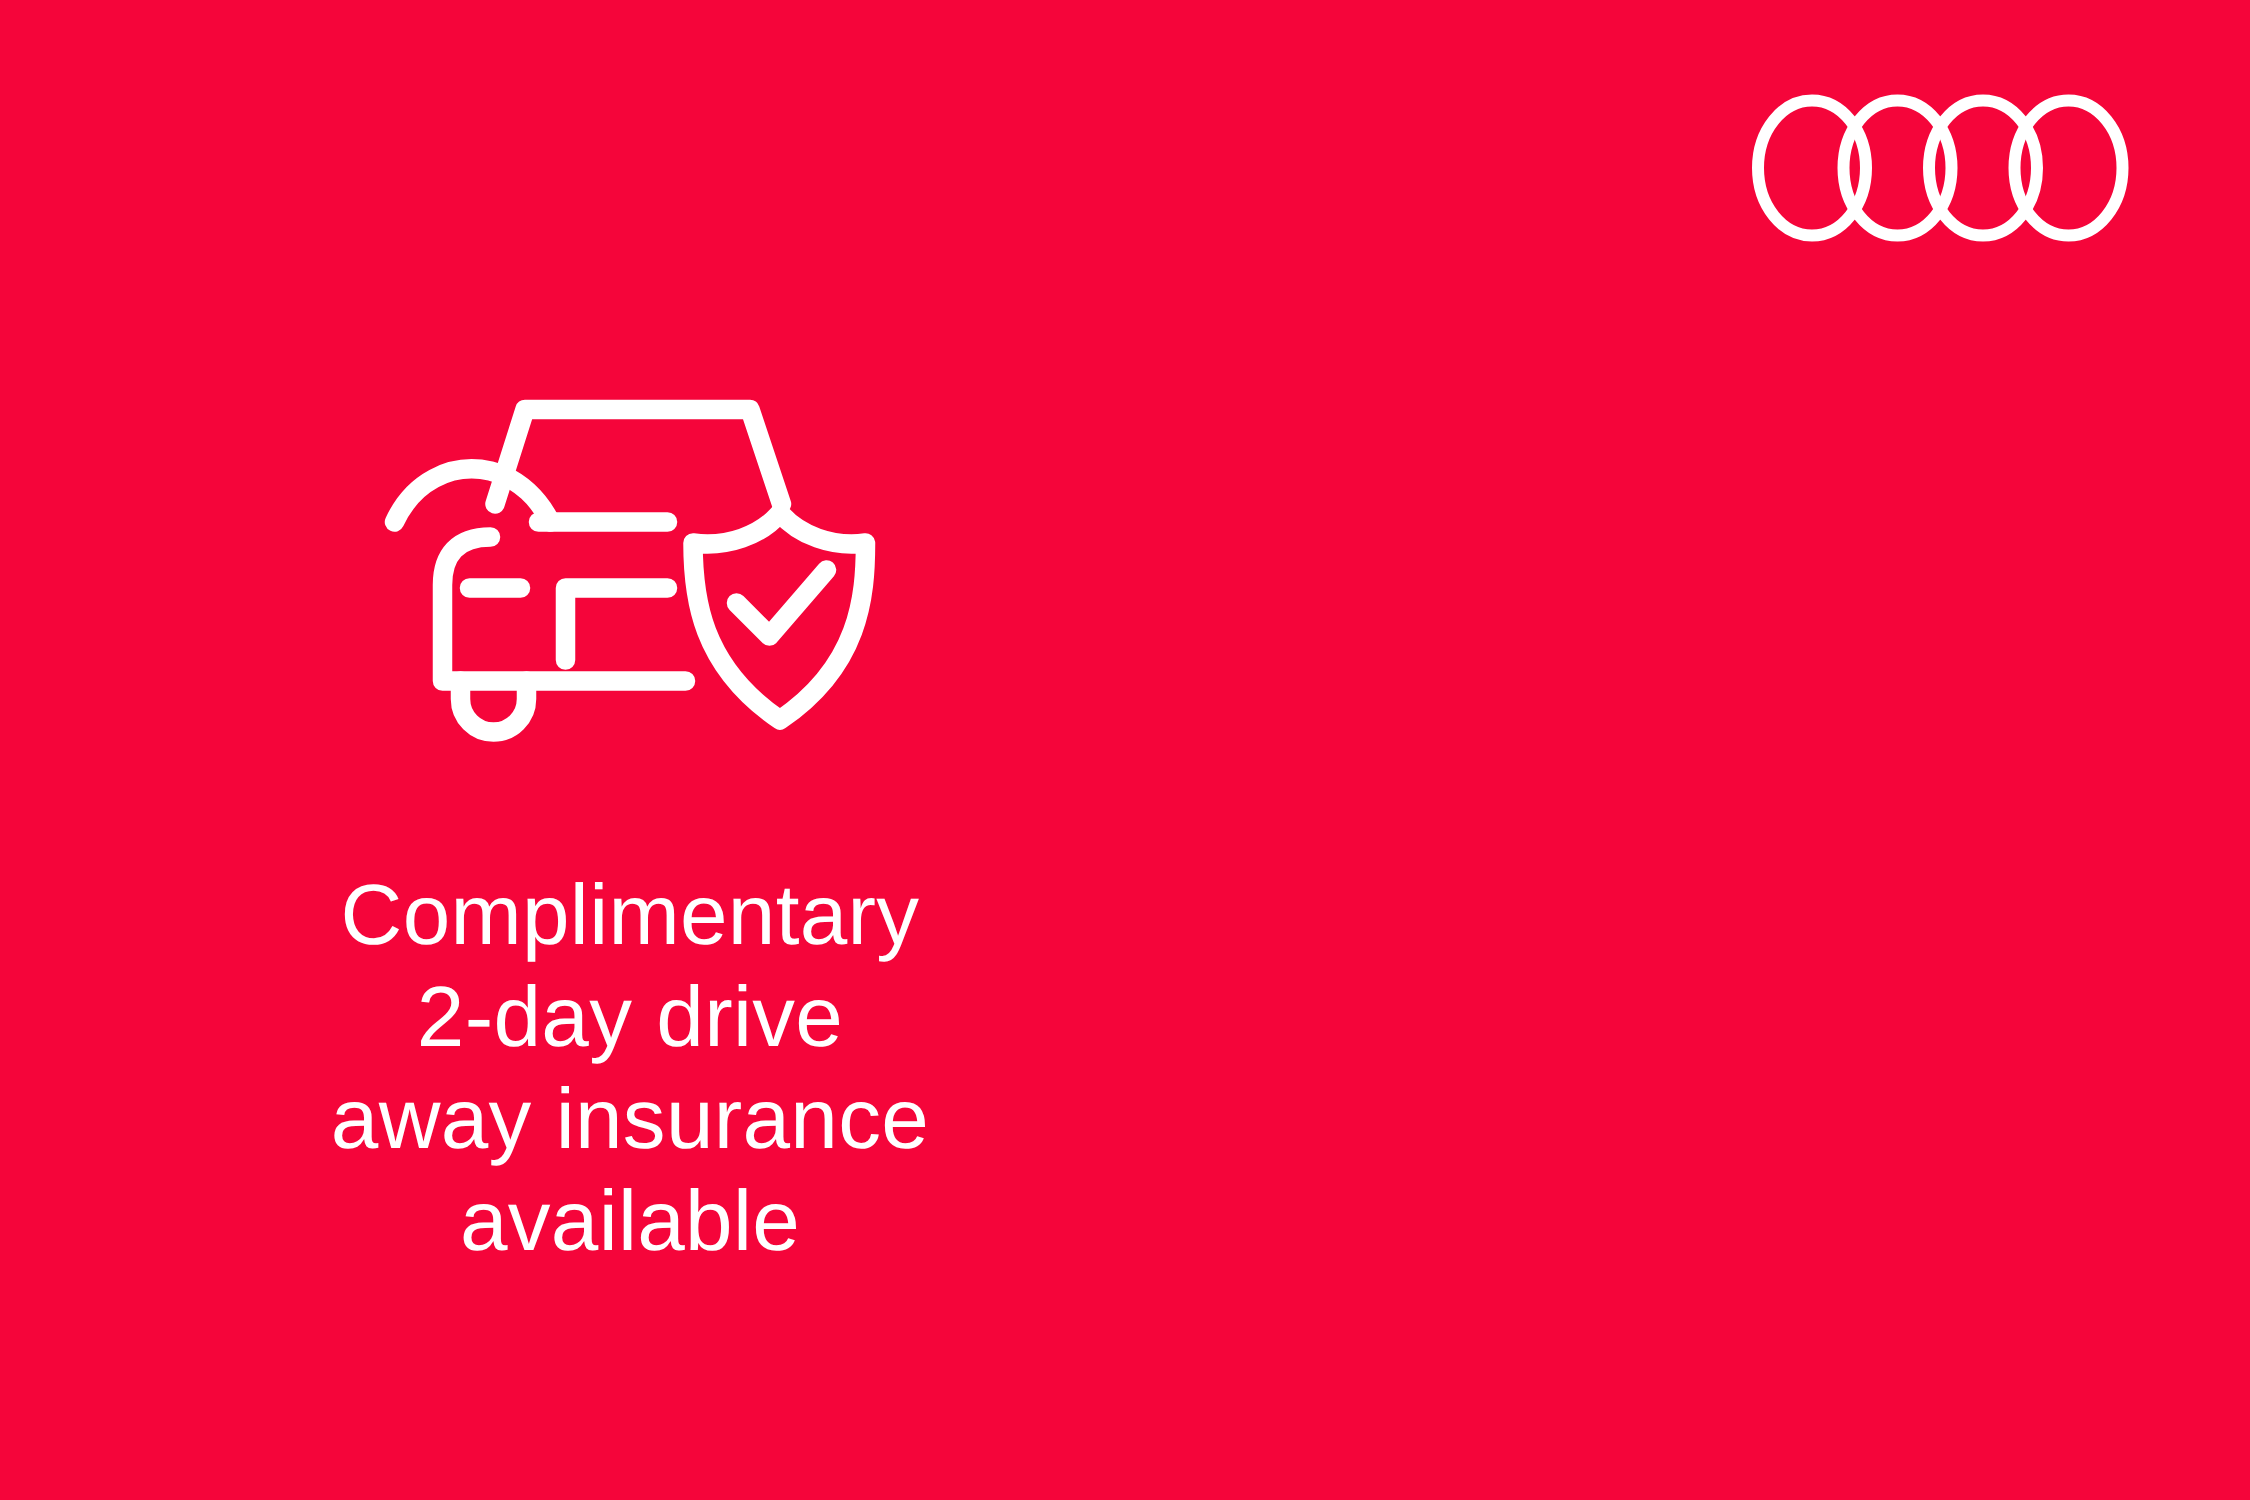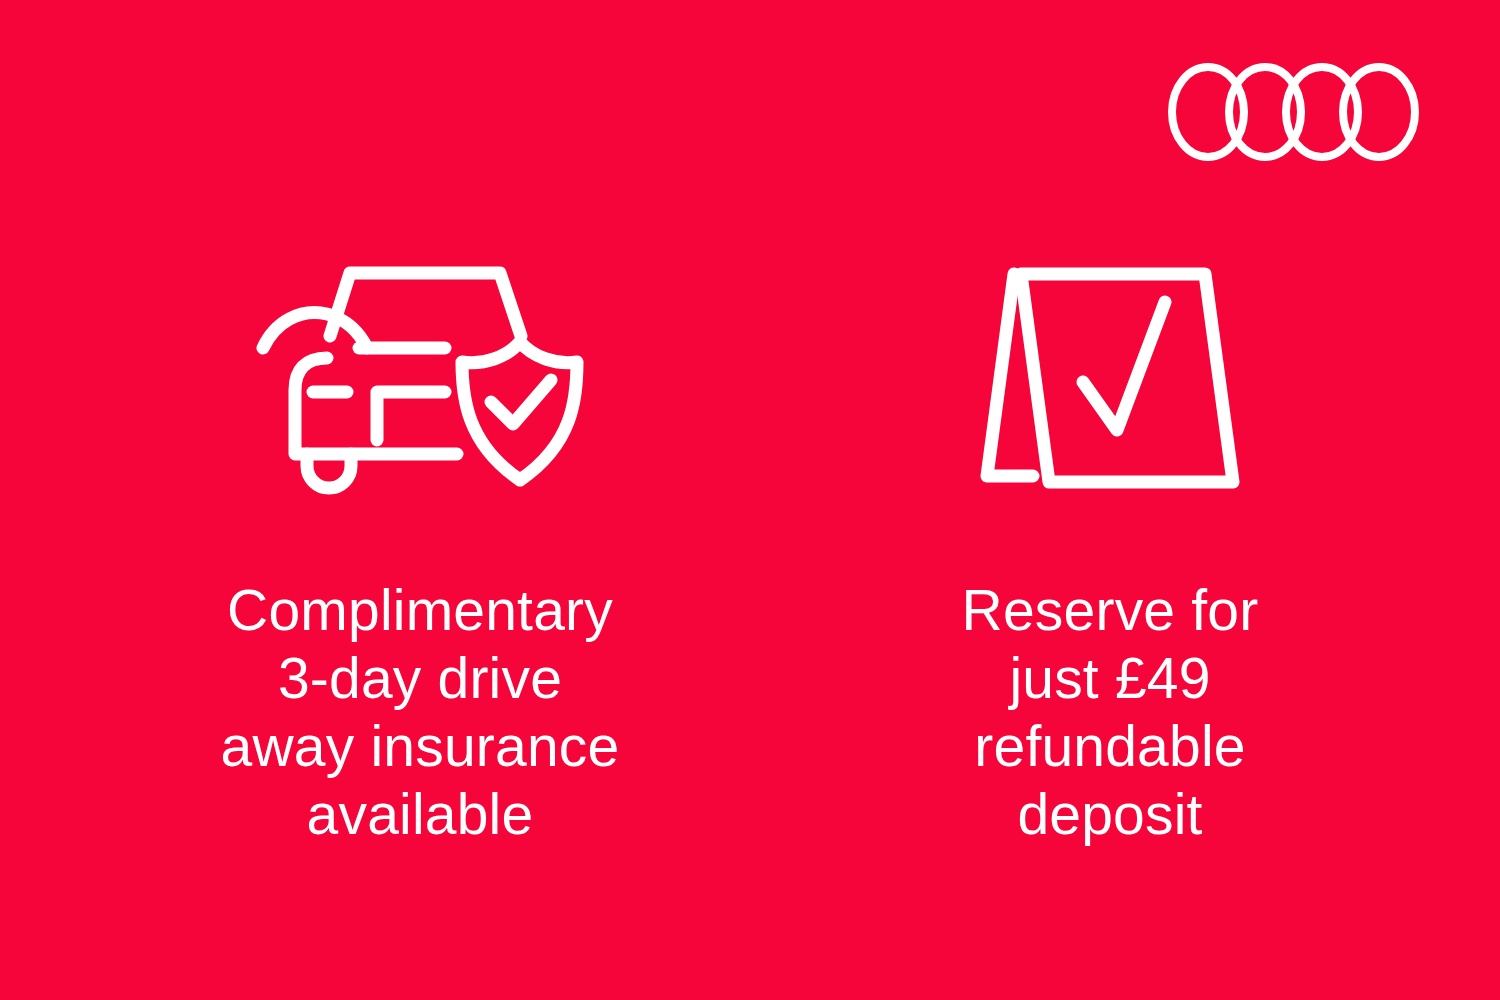--- a/index.html
+++ b/index.html
@@ -128,40 +128,20 @@
 
             <path d="M 207 104 C 230 107 252 99 265 84 C 278 99 300 107 322 104
                      C 322 140 318 186 265 222 C 212 186 207 140 207 104 Z"></path>
 
             <path d="M 236 144 L 258 166 L 296 122"></path>
           </g>
         </svg>
       </div>
 
       <div class="feature-caption">Complimentary
-3-day drive
+2-day drive
 away insurance
 available</div>
     </div>
 
-    <div class="feature feature--right">
-
-      <div class="feature-icon">
-        <svg width="290" height="240" viewBox="0 0 290 240" xmlns="http://www.w3.org/2000/svg">
-          <g fill="none" stroke="#FFFFFF" stroke-width="13" stroke-linecap="round" stroke-linejoin="round">
-
-            <path d="M 49 16 L 22 218 L 68 218"></path>
-
-            <path d="M 56 16 L 240 16 L 268 224 L 84 224 Z"></path>
-
-            <path d="M 118 124 L 152 172 L 200 44"></path>
-          </g>
-        </svg>
-      </div>
-
-      <div class="feature-caption">Reserve for
-just £49
-refundable
-deposit</div>
-    </div>
 
   </div>
 </div>
 
 </body></html>

